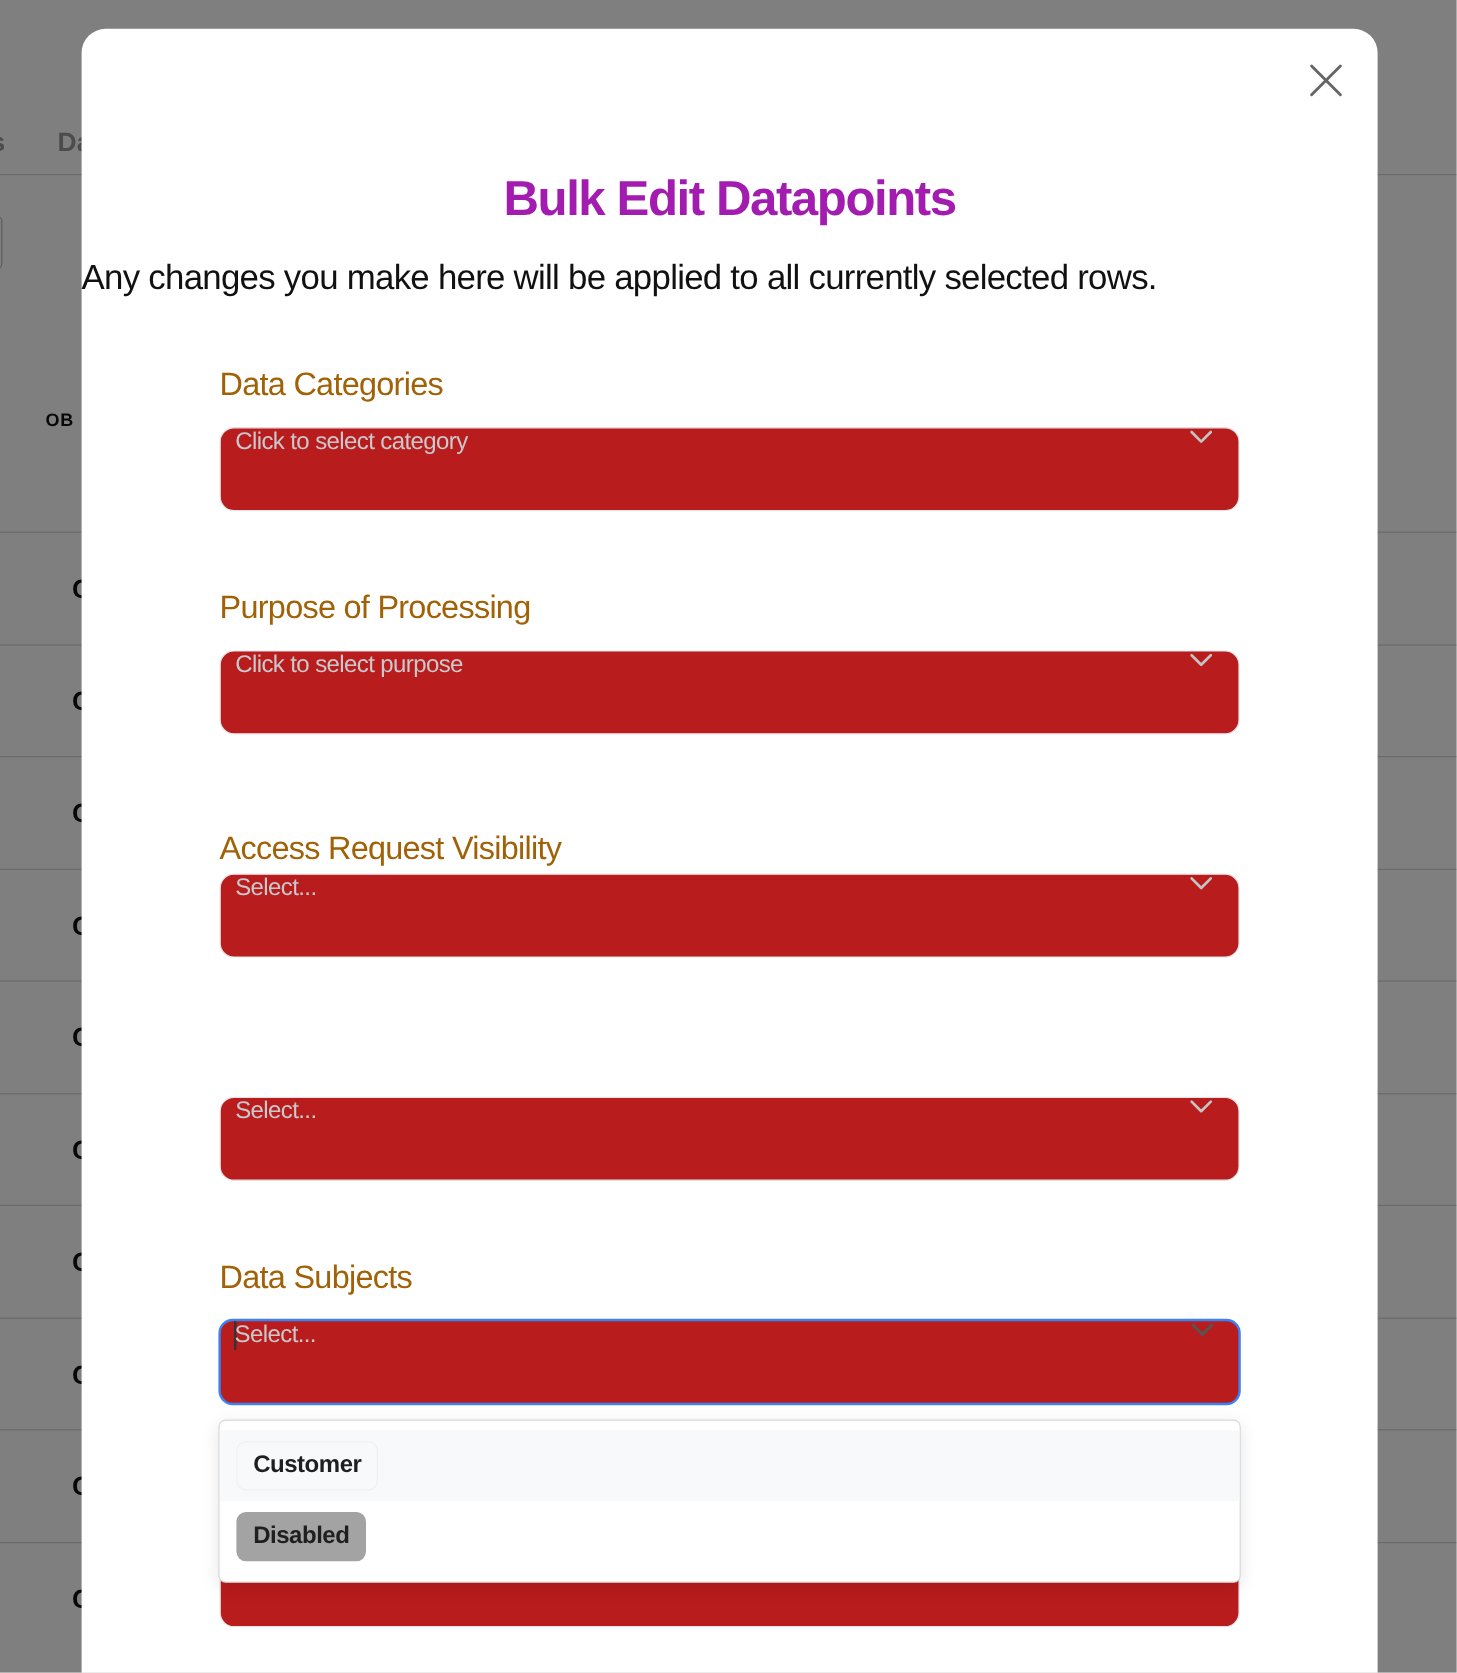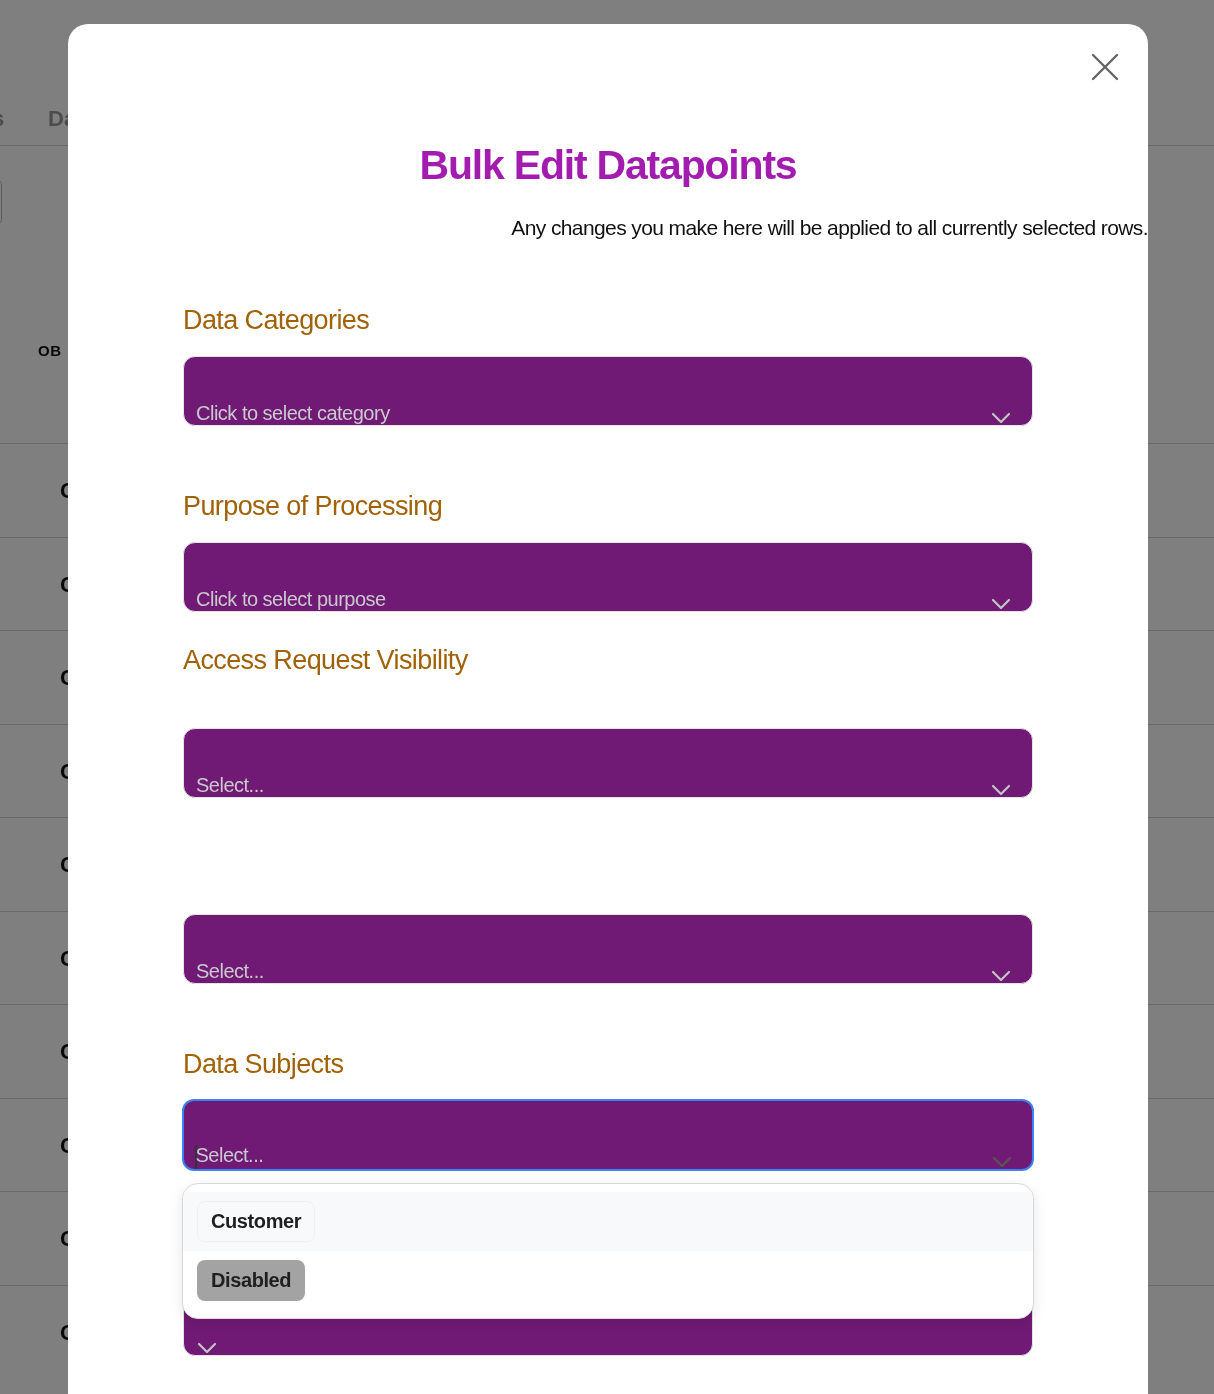--- a/index.html
+++ b/index.html
@@ -32,38 +32,38 @@
     }
     .close-btn {
       position: absolute; right: 28px; top: 28px; width: 30px; height: 30px;
       background: none; border: none; cursor: pointer;
     }
     .modal-title {
       position: absolute; top: 118px; left: 0; right: 0; text-align: center;
       font-size: 41px; font-weight: bold; color: #a21caf; letter-spacing: -1.2px;
     }
     .modal-subtitle {
-      position: absolute; top: 192px; left: 0; right: 0; text-align: right;
-      font-size: 21px; color: #111; letter-spacing: -0.6px;
+      position: absolute; top: 192px; left: 0; right: 0; text-align: left;
+      font-size: 29px; color: #111; letter-spacing: -0.6px;
     }
     .field-label {
       position: absolute; left: 115px; font-size: 27px; color: #a16207; letter-spacing: -0.6px;
     }
     .select {
       position: absolute; left: 115px; width: 850px; height: 70px;
-      border: 1px solid #e4e4e7; border-radius: 12px; background: #701a75;
-      display: flex; align-items: flex-end; padding: 0 12px;
+      border: 1px solid #e4e4e7; border-radius: 12px; background: #b91c1c;
+      display: flex; align-items: flex-start; padding: 0 12px;
     }
     .select .placeholder { font-size: 20px; color: #c8c9cc; letter-spacing: -0.5px; flex: 1; }
     .select .chev { width: 22px; height: 14px; margin-right: 8px; }
     .select.focused { border: 2px solid #3b82f6; padding: 0 11px; }
     .caret { display: inline-block; width: 1.5px; height: 24px; background: #333; margin-right: -1px; vertical-align: middle; }
     .dropdown {
       position: absolute; left: 114px; top: 1159px; width: 852px; height: 136px;
-      background: #fff; border: 1px solid #d9d9d9; border-radius: 16px;
+      background: #fff; border: 1px solid #d9d9d9; border-radius: 6px;
       box-shadow: 0 4px 14px rgba(0,0,0,0.10);
       padding-top: 8px; overflow: hidden;
     }
     .option { height: 59px; display: flex; align-items: center; padding-left: 14px; }
     .option.hover { background: #f8f9fa; }
     .chip {
       display: inline-block; padding: 9px 14px; border-radius: 8px;
       background: #a3a3a3; font-weight: bold; font-size: 20px; color: #1f1f1f; letter-spacing: -0.4px;
     }
     .option.hover .chip { background: #f8f9fa; border: 1px solid #eef0f2; padding: 8px 13px; }
@@ -133,21 +133,21 @@
   </div>
 
   <div class="field-label" style="top:467px;">Purpose of Processing</div>
   <div class="select" style="top:518px;">
     <span class="placeholder">Click to select purpose</span>
     <svg class="chev" viewBox="0 0 22 14">
         <polyline points="3,3 11,11 19,3" fill="none" stroke="#c4c4c4" stroke-width="2.2" stroke-linecap="round" stroke-linejoin="round"></polyline>
       </svg>
   </div>
 
-  <div class="field-label" style="top:621px;text-align:right;">Access Request Visibility</div>
+  <div class="field-label" style="top:668px;text-align:right;">Access Request Visibility</div>
   <div class="select" style="top:704px;">
     <span class="placeholder">Select...</span>
     <svg class="chev" viewBox="0 0 22 14">
         <polyline points="3,3 11,11 19,3" fill="none" stroke="#c4c4c4" stroke-width="2.2" stroke-linecap="round" stroke-linejoin="round"></polyline>
       </svg>
   </div>
 
   <div class="select" style="top:890px;">
     <span class="placeholder">Select...</span>
     <svg class="chev" viewBox="0 0 22 14">

